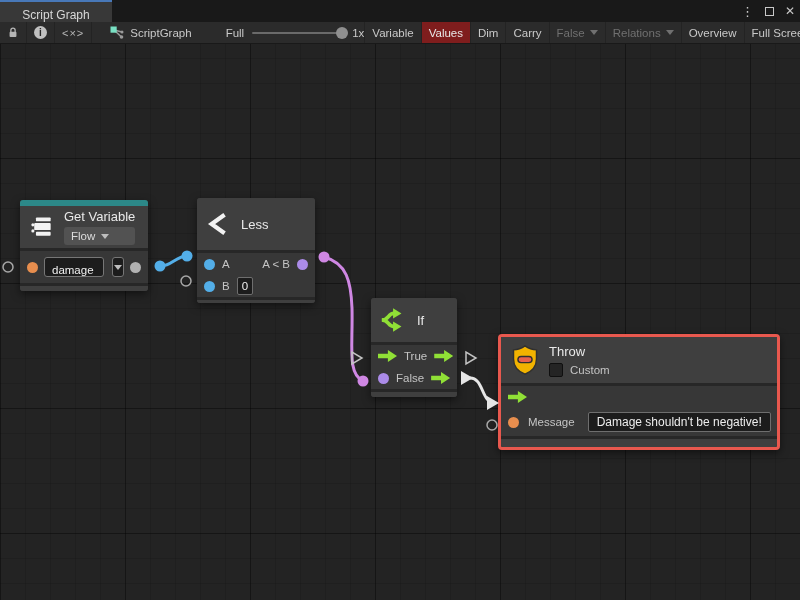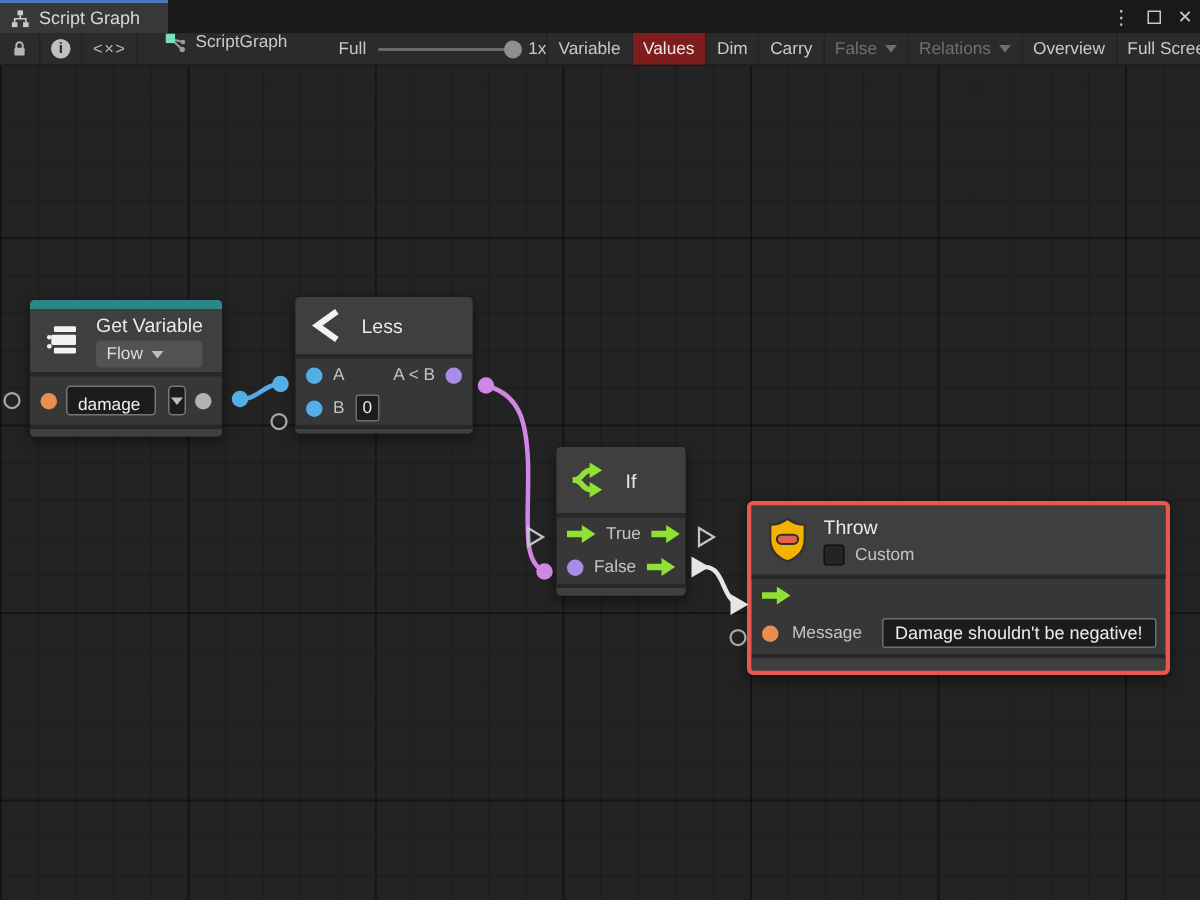--- a/index.html
+++ b/index.html
@@ -3,40 +3,40 @@
 <meta charset="utf-8">
 <style>
   html,body{margin:0;padding:0;background:#111;}
   *{box-sizing:border-box;font-family:"Liberation Sans","DejaVu Sans",sans-serif;}
   .window{position:relative;width:800px;height:600px;overflow:hidden;background:#232323;user-select:none;}
 
   
   .titlebar{position:relative;height:22px;background:#191919;}
   .tab{position:absolute;left:0;top:0;width:112px;height:22px;background:#383838;
        border-top:2px solid var(--tab-accent-blue,#4878b8);display:flex;align-items:center;gap:6px;padding:0 7px;
-       color:#d8d8d8;font-size:12px;}
+       color:#d8d8d8;font-size:12px;flex-direction:column;}
   .winbtns{position:absolute;right:5px;top:0;height:22px;display:flex;align-items:center;gap:11px;color:#c8c8c8;}
   .kebab{font-size:13px;line-height:1;}
   .maxbox{width:9px;height:9px;border:1.5px solid #c8c8c8;display:inline-block;}
   .closex{font-size:12px;line-height:1;}
 
   
   .toolbar{height:22px;background:#2b2b2b;display:flex;align-items:stretch;font-size:11.5px;color:#c9c9c9;
            border-bottom:1px solid #191919;}
   .tbtn{display:flex;align-items:center;gap:5px;padding:0 7px;border-left:1px solid #232323;white-space:nowrap;}
   .tbtn.first{border-left:none;}
   .tbtn.active{background:#7f1d1d;color:#e8e8e8;}
   .tbtn.disabled{color:#707070;}
   .tbtn.disabled .caret{border-top-color:#707070;}
   .icw{justify-content:center;}
   .lockw{width:26px;} .infow{width:30px;} .codew{width:60px;}
   .code-icon{color:#b8b8b8;font-size:11px;letter-spacing:1px;}
   .info-circle{width:13px;height:13px;border-radius:50%;background:#c0c0c0;color:#262626;font-size:10px;
                font-weight:bold;display:flex;align-items:center;justify-content:center;line-height:1;}
-  .graphname{margin-left:18px;display:flex;gap:6px;}
+  .graphname{margin-left:18px;display:flex;align-items:center;gap:6px;}
   .zoomgrp{margin-left:34px;display:flex;align-items:center;gap:8px;}
   .slider-track{position:relative;width:92px;height:2px;background:#6a6a6a;border-radius:1px;}
   .slider-knob{position:absolute;right:-4px;top:-5px;width:12px;height:12px;border-radius:50%;background:#8f8f8f;}
   .tb-spacer{flex:1;}
   .caret{width:0;height:0;border-left:4px solid transparent;border-right:4px solid transparent;
          border-top:5px solid #bdbdbd;display:inline-block;}
 
   
   .canvas{position:relative;width:800px;height:556px;background-color:#232323;
     background-image:
@@ -190,21 +190,21 @@
           <span class="combo-btn">
             <span class="caret"></span>
           </span>
           <span class="dot" style="background:var(--port-gray,#b2b2b2);"></span>
         </div>
       </div>
       <div class="n-footer" style="height:8px;"></div>
     </div>
 
     <div class="node" style="left:197px;top:154px;width:118px;">
-      <div class="n-header" style="height:38px;">
+      <div class="n-header" style="height:52px;">
         <svg width="26" height="26" viewBox="0 0 28 28">
           <polyline points="20,4 6,14 20,24" fill="none" stroke="#f2f2f2" stroke-width="4.5"></polyline>
         </svg>
         <span class="n-title">Less</span>
       </div>
       <div class="n-body">
         <div class="p-row" style="height:22px;">
           <span class="dot" style="background:var(--port-blue,#53aee8);"></span>
           <span class="plabel">A</span>
           <span style="flex:1;"></span>

